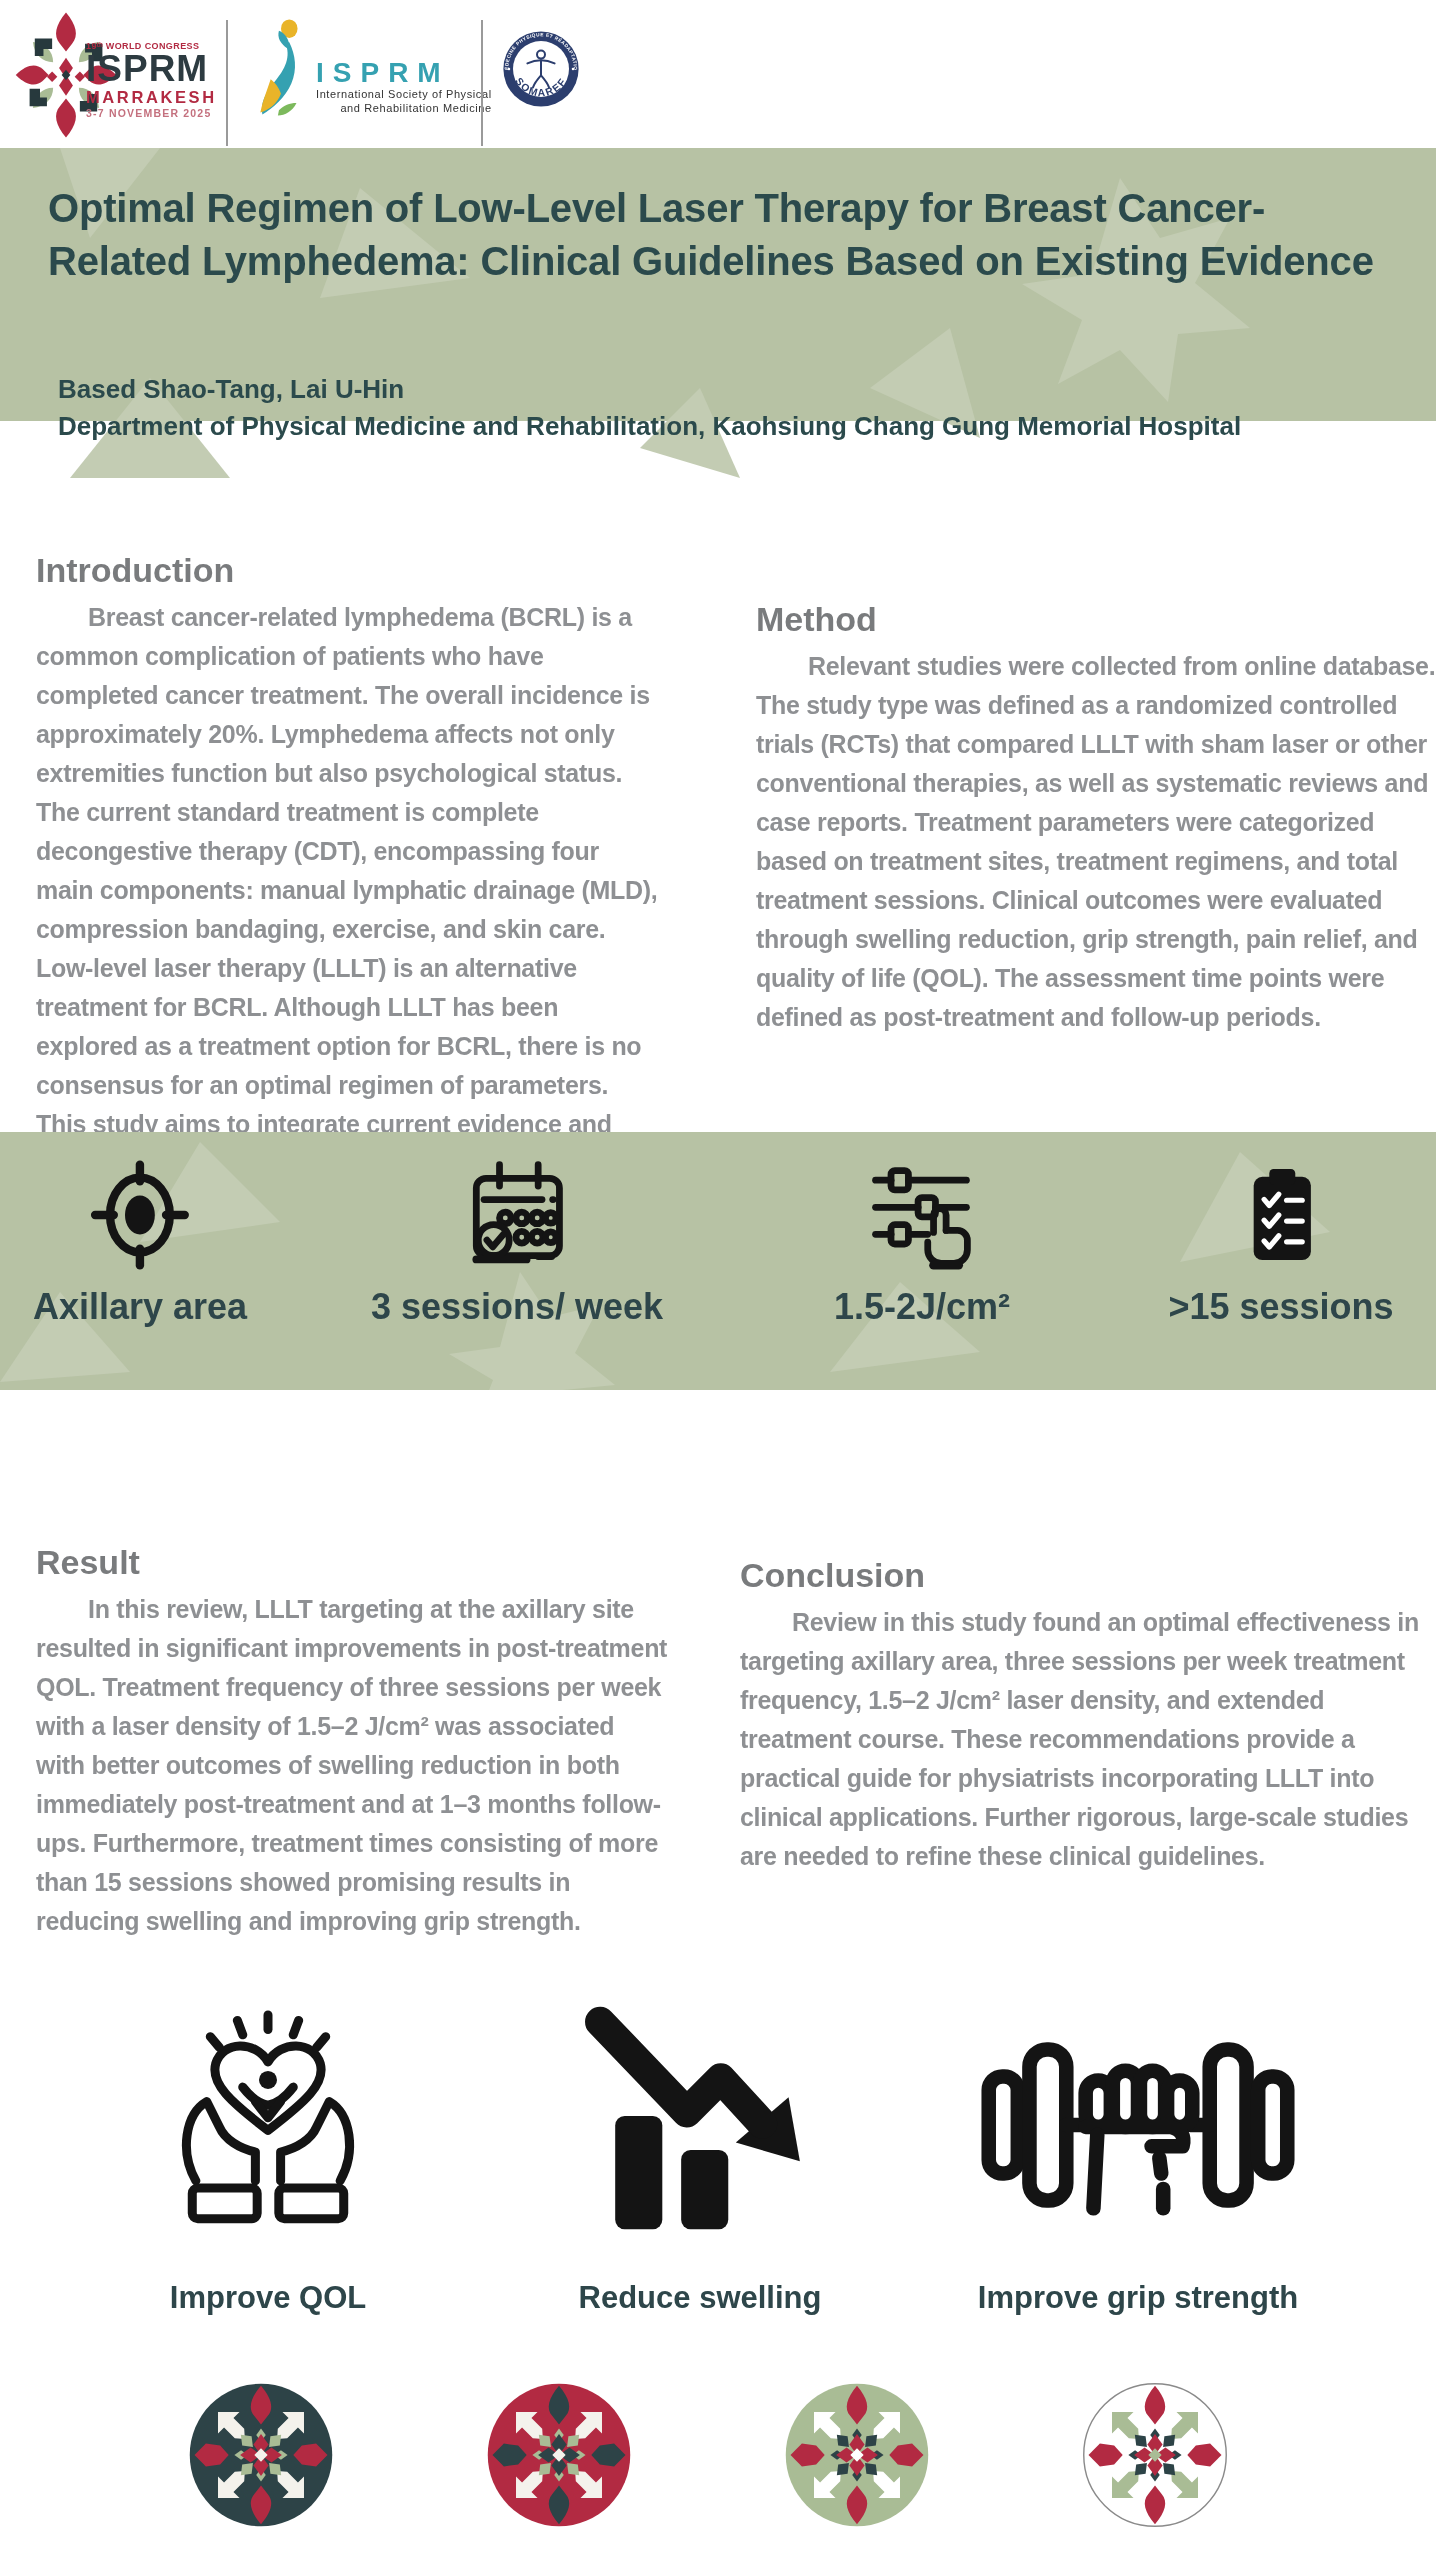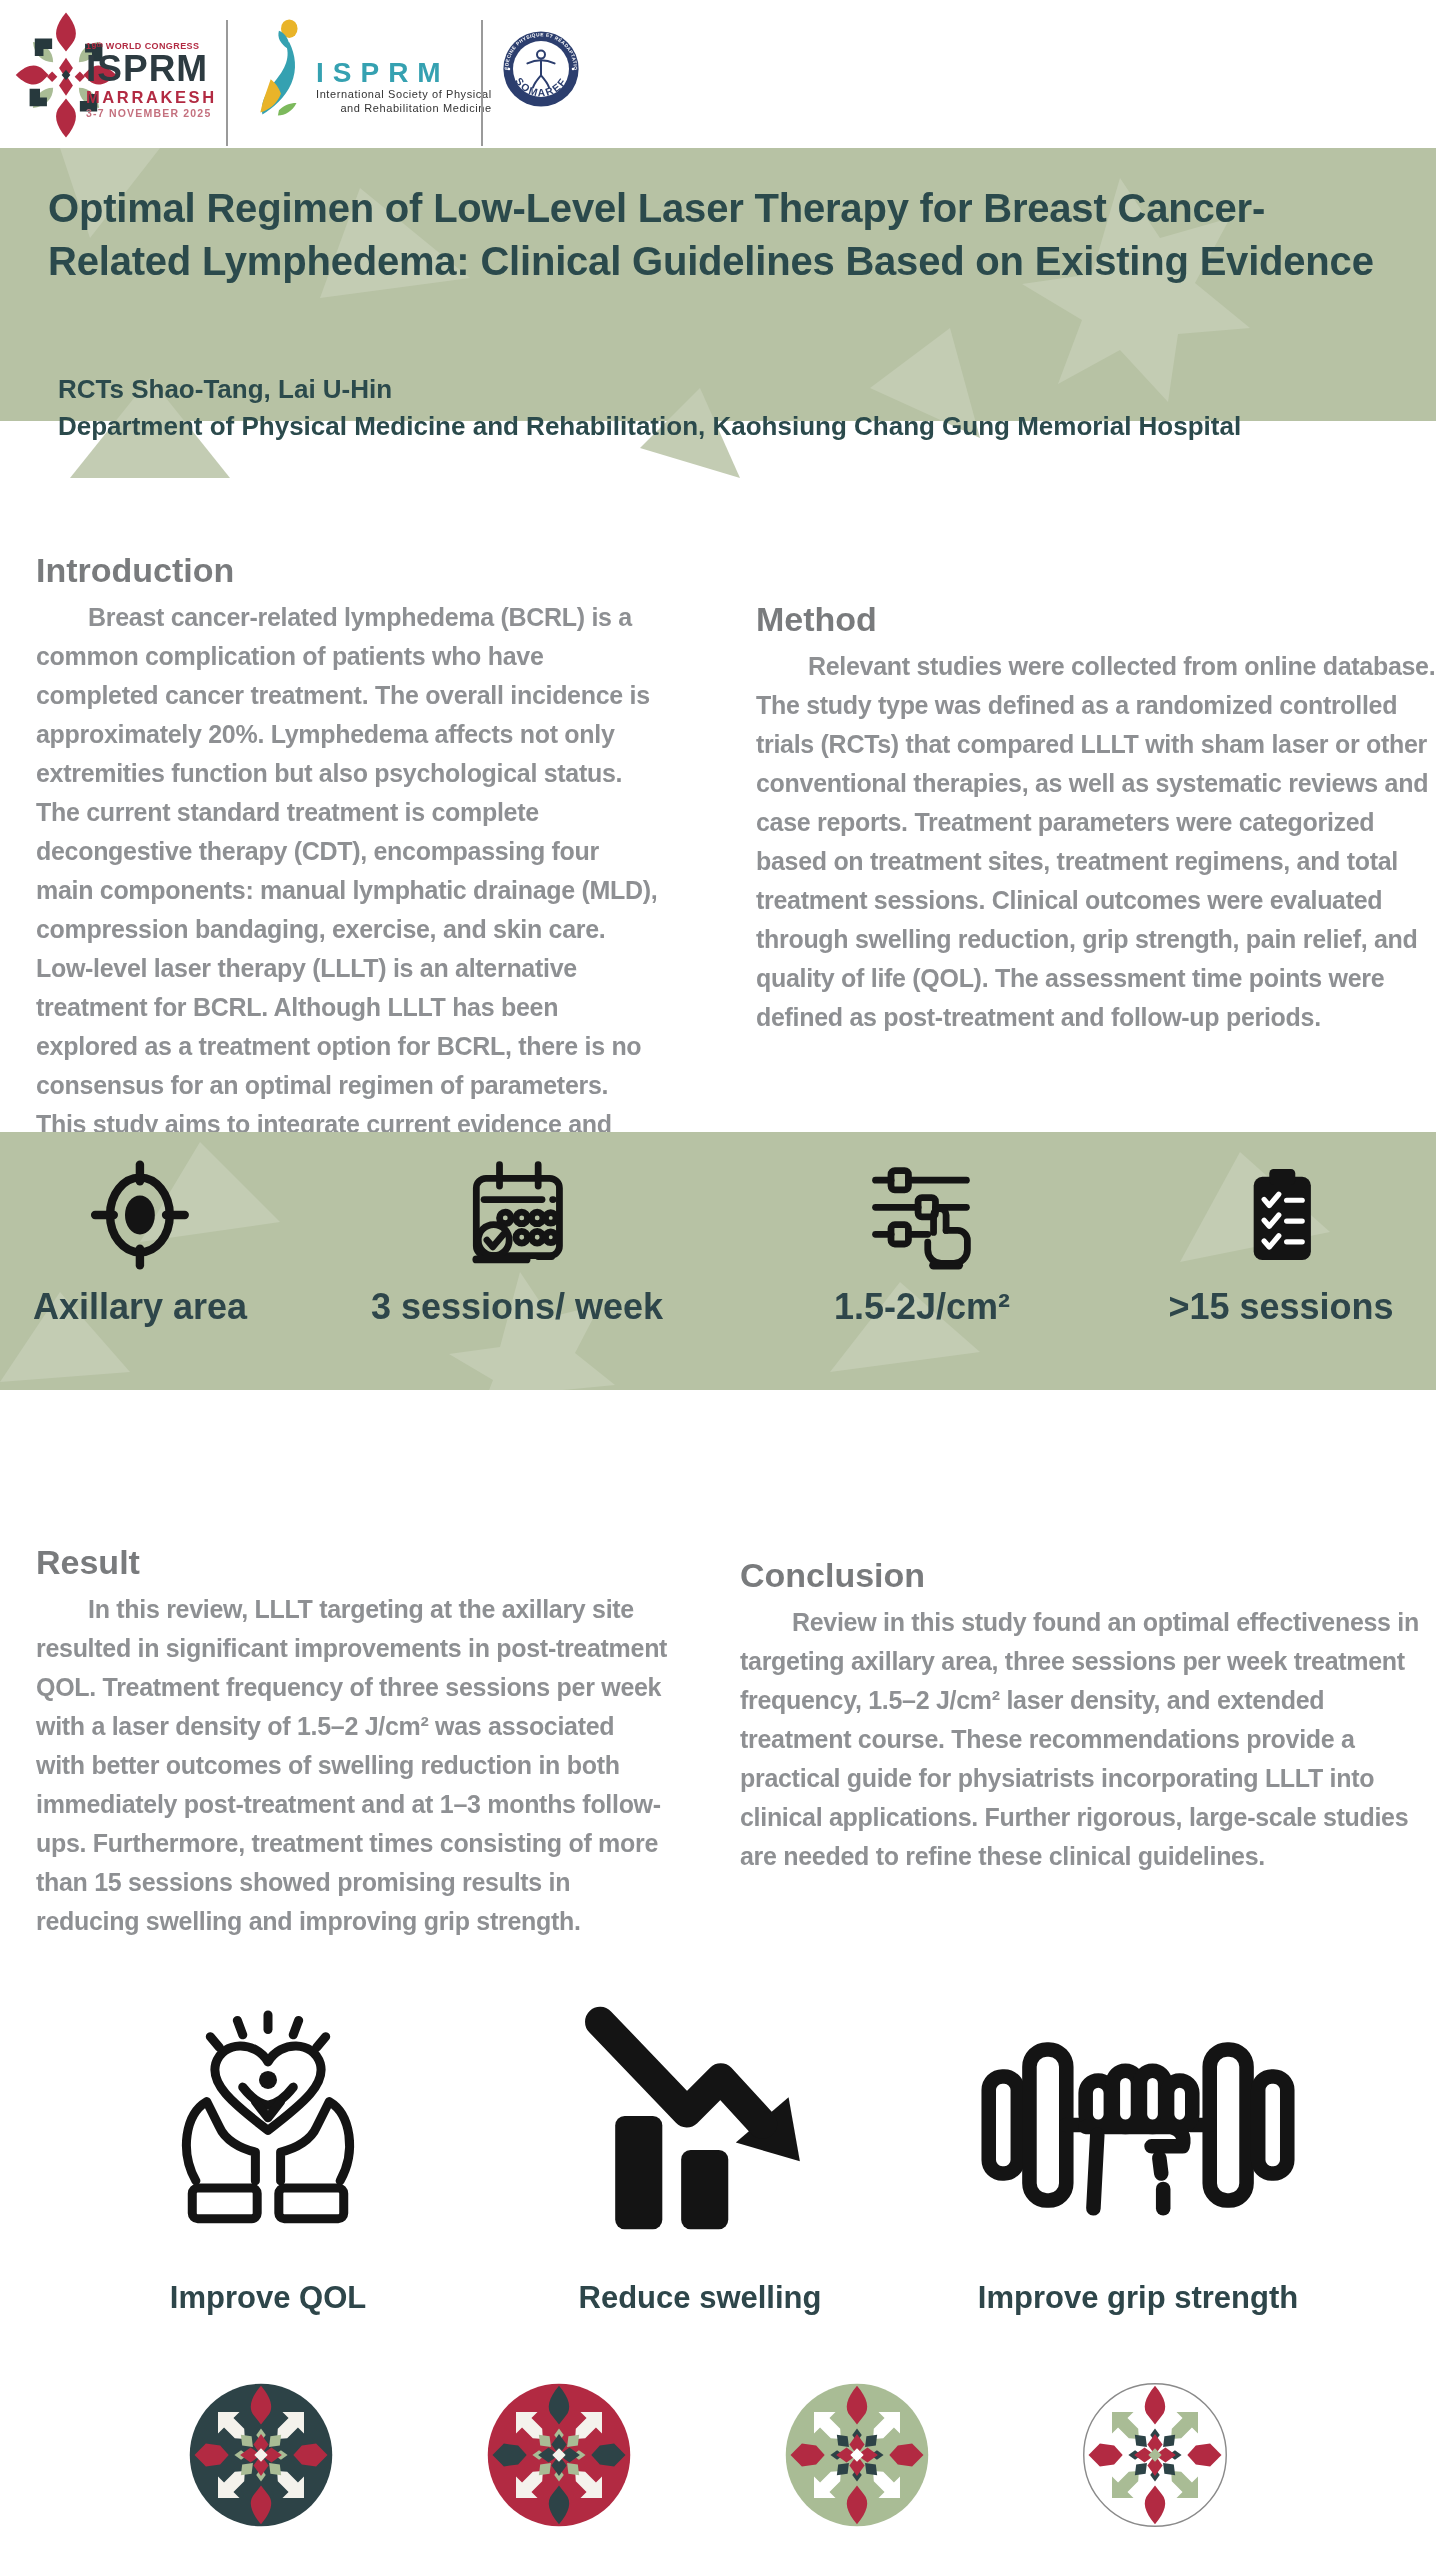--- a/index.html
+++ b/index.html
@@ -183,21 +183,21 @@
       <g fill="var(--pattern)">
         <polygon points="60,0 160,0 90,90"></polygon>
         <polygon points="360,40 470,130 320,150"></polygon>
         <path d="M1120,30 l40,60 70,-20 -35,65 55,45 -72,6 -10,68 -48,-52 -62,34 24,-64 -60,-36 70,-10 z"></path>
         <polygon points="870,240 950,180 980,290"></polygon>
         <polygon points="150,230 230,330 70,330"></polygon>
         <polygon points="640,300 700,240 740,330"></polygon>
       </g>
     </svg>
     <h1 class="poster-title">Optimal Regimen of Low-Level Laser Therapy for Breast Cancer-Related Lymphedema: Clinical Guidelines Based on Existing Evidence</h1>
-    <div class="poster-authors">RCTs Shao-Tang, Lai U-Hin</div>
+    <div class="poster-authors">Based Shao-Tang, Lai U-Hin</div>
     <div class="poster-affiliation">Department of Physical Medicine and Rehabilitation, Kaohsiung Chang Gung Memorial Hospital</div>
   </div>
 
   <div class="section" id="intro">
     <h2>Introduction</h2>
     <p>Breast cancer-related lymphedema (BCRL) is a common complication of patients who have completed cancer treatment. The overall incidence is approximately 20%. Lymphedema affects not only extremities function but also psychological status. The current standard treatment is complete decongestive therapy (CDT), encompassing four main components: manual lymphatic drainage (MLD), compression bandaging, exercise, and skin care. Low-level laser therapy (LLLT) is an alternative treatment for BCRL. Although LLLT has been explored as a treatment option for BCRL, there is no consensus for an optimal regimen of parameters. This study aims to integrate current evidence and provide clinical recommendations for optimizing LLLT parameters to improve BCRL management.</p>
   </div>
 
   <div class="section" id="method">
     <h2>Method</h2>

